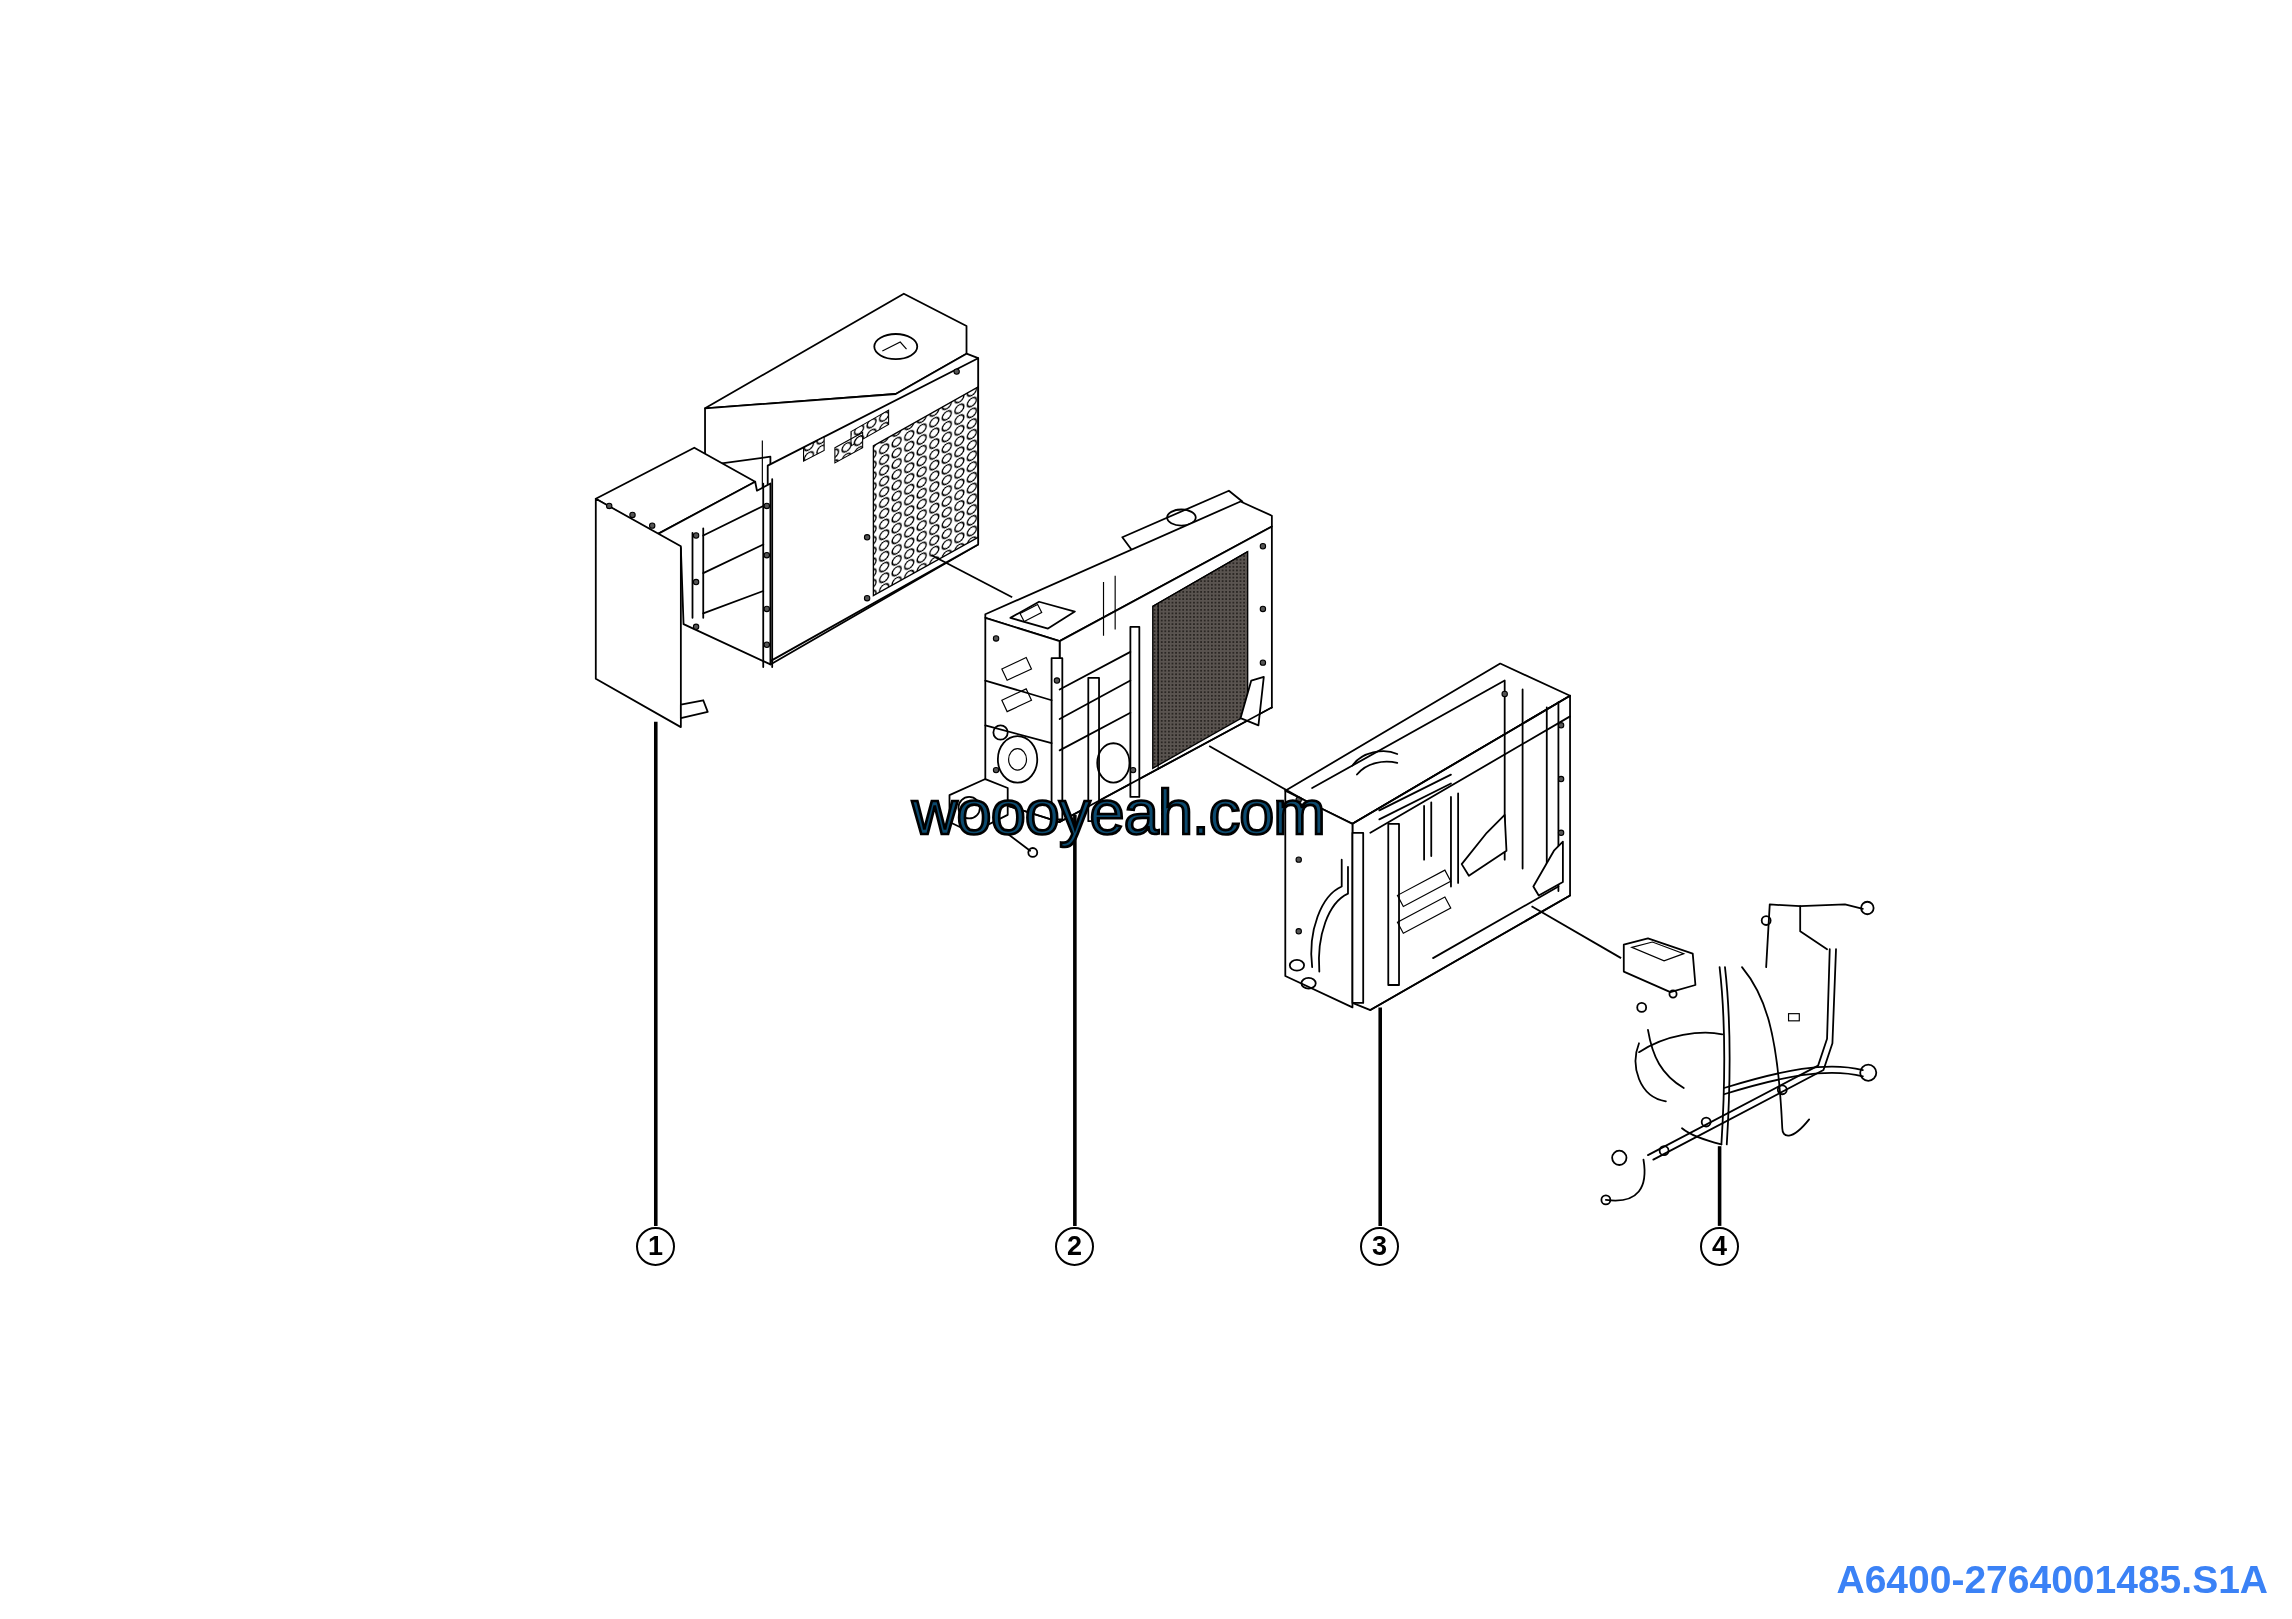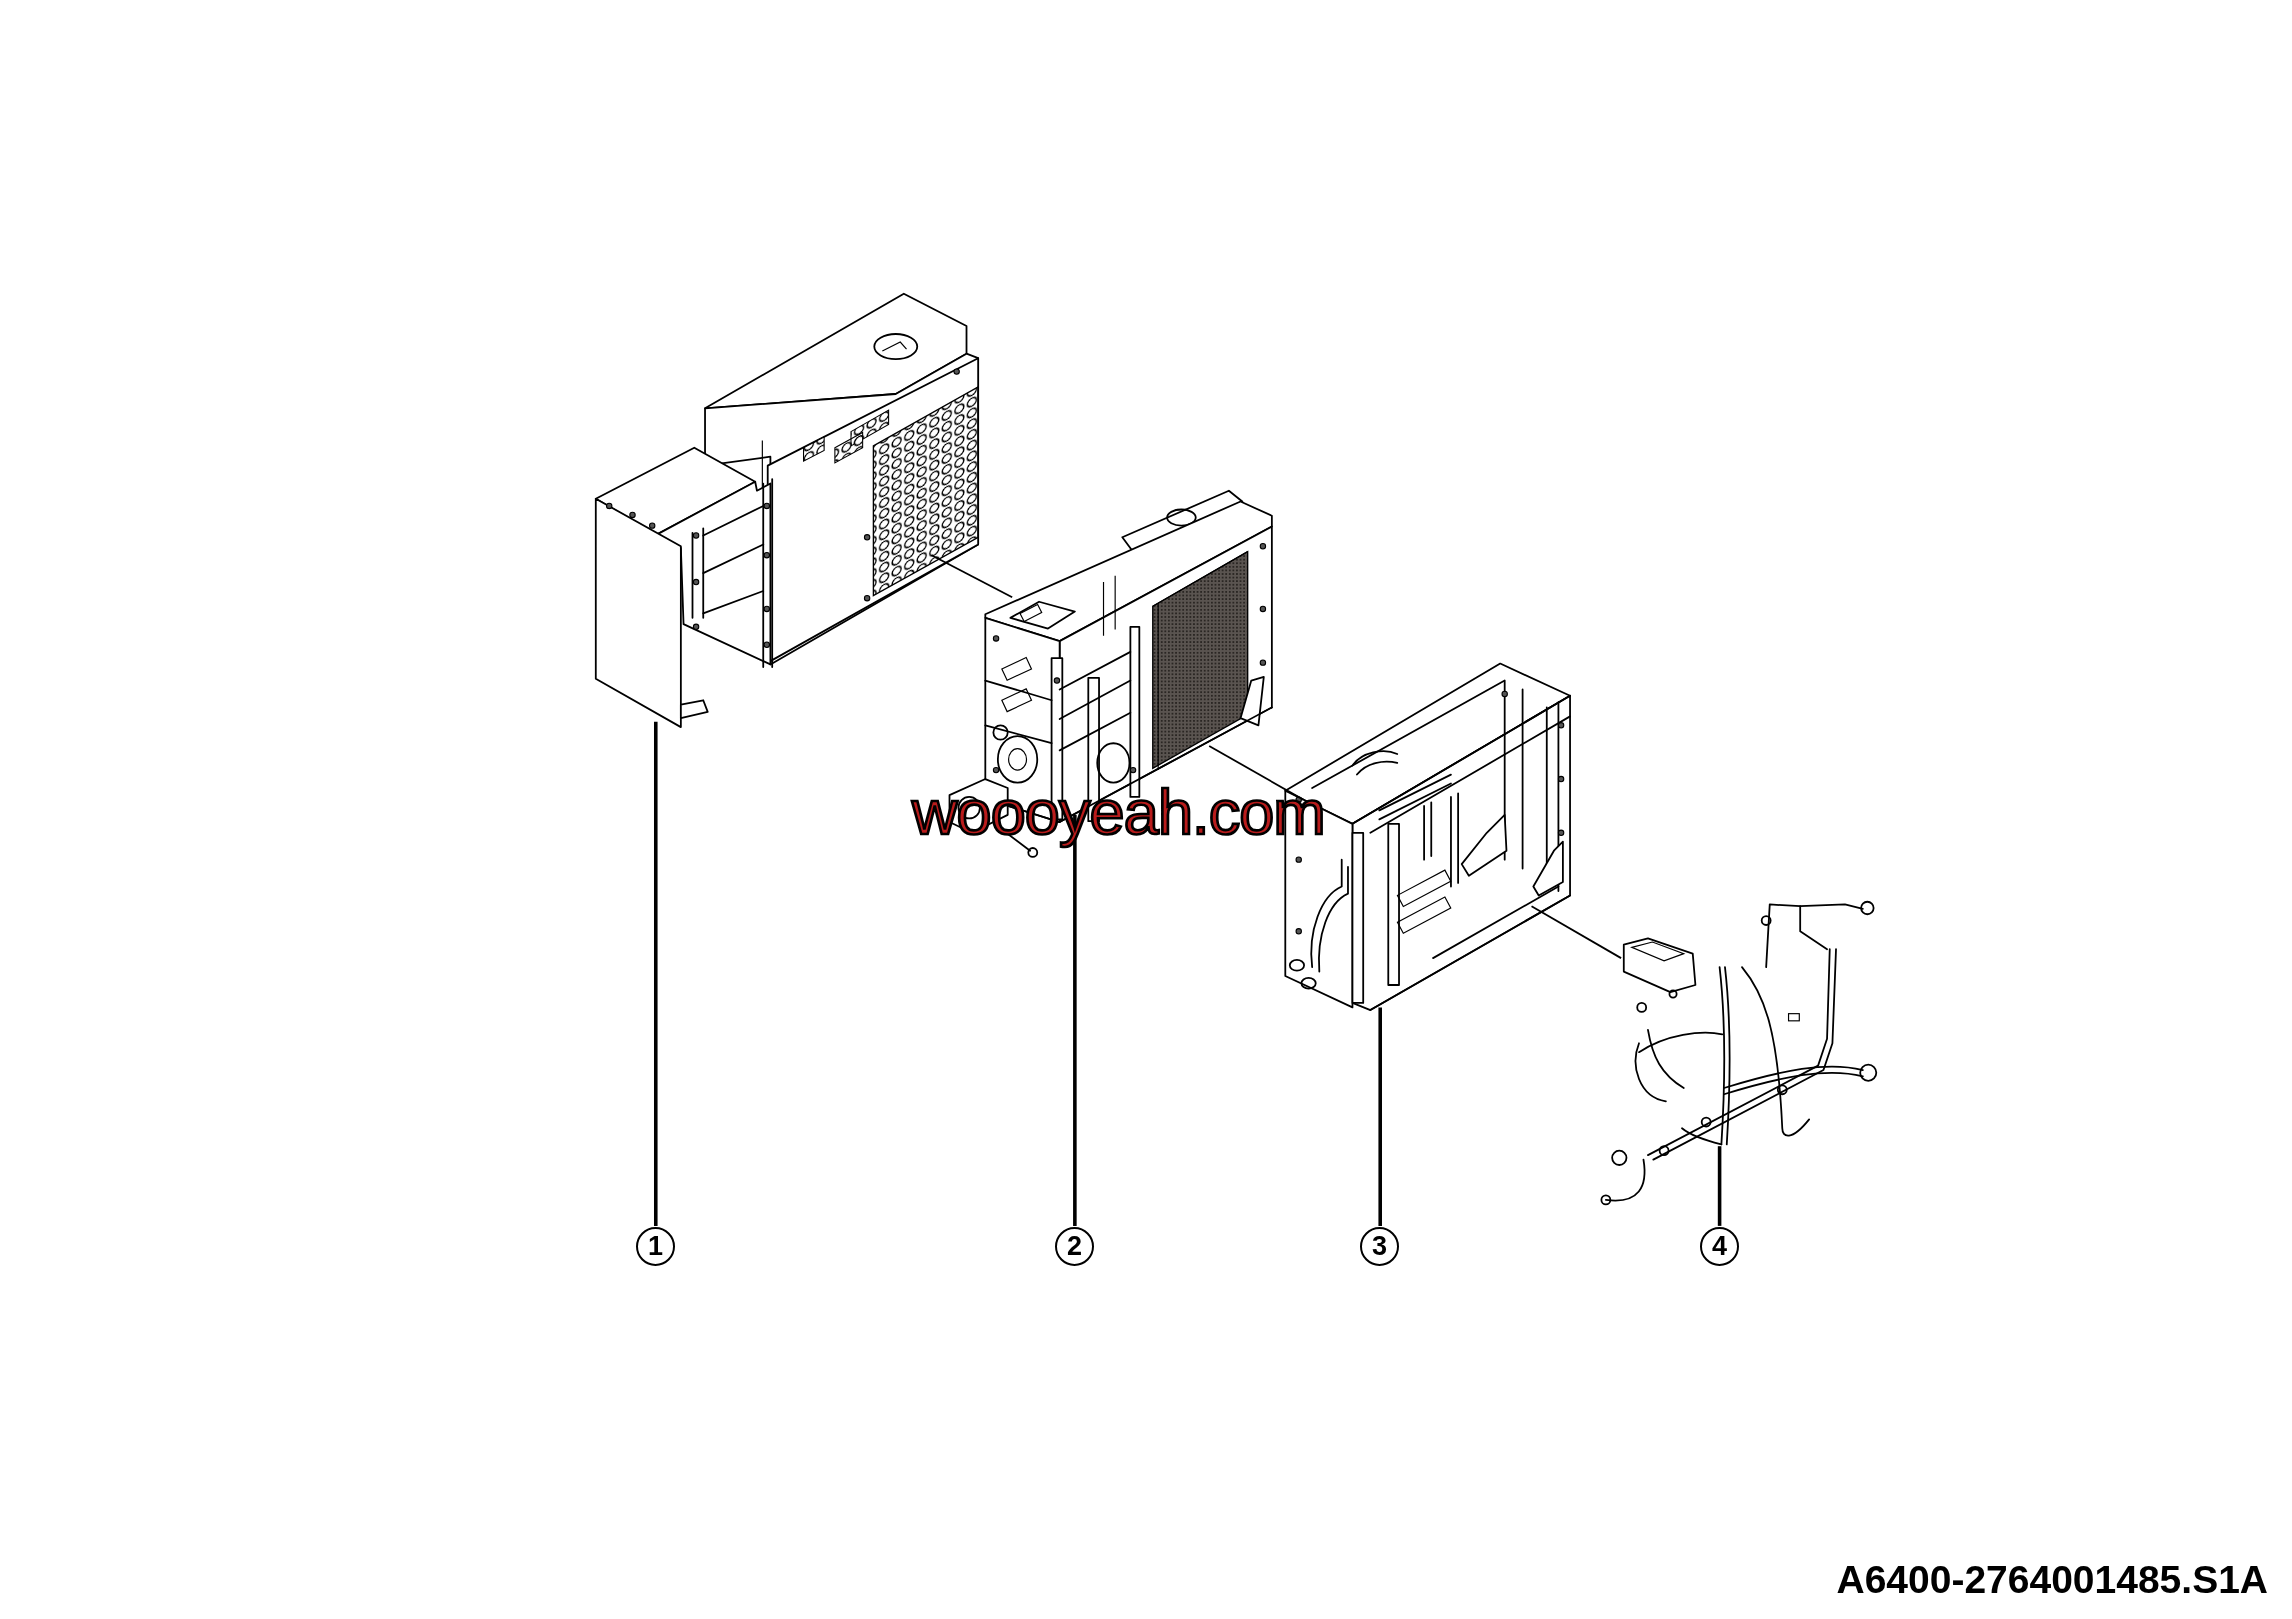--- a/index.html
+++ b/index.html
@@ -1,21 +1,21 @@
 <!DOCTYPE html>
 <html style="font-size:14.3px"><head>
 <meta charset="utf-8">
 <style>
   html, body { margin: 0; padding: 0; background: #ffffff; }
   body { width: 2293px; height: 1619px; position: relative; overflow: hidden; font-family: "Liberation Sans", sans-serif; }
   #canvas { position: absolute; left: 0; top: 0; width: 2293px; height: 1619px; }
   .callout { position: absolute; width: 39px; height: 39px; border: 2.7px solid #000; border-radius: 50%; box-sizing: border-box; display: flex; align-items: center; justify-content: center; background: #fff; }
   .callout span { font-family: "Liberation Sans", sans-serif; font-weight: bold; font-size: 27px; color: #000; line-height: 1; }
-  .watermark { position: absolute; left: 912px; top: 781px; font-family: "Liberation Sans", sans-serif; font-size: 63px; color: #b91c1c; -webkit-text-stroke: 2.7px #000; letter-spacing: -0.9px; white-space: nowrap; line-height: 1; }
-  .drawing-id { position: absolute; right: 25px; top: 1558px; font-family: "Liberation Sans", sans-serif; font-weight: bold; font-size: 39px; color: #000000; letter-spacing: 0px; white-space: nowrap; }
+  .watermark { position: absolute; left: 912px; top: 781px; font-family: "Liberation Sans", sans-serif; font-size: 63px; color: #0c4a6e; -webkit-text-stroke: 2.7px #000; letter-spacing: -0.9px; white-space: nowrap; line-height: 1; }
+  .drawing-id { position: absolute; right: 25px; top: 1558px; font-family: "Liberation Sans", sans-serif; font-weight: bold; font-size: 39px; color: #3b82f6; letter-spacing: 0px; white-space: nowrap; }
   .stroke { fill: none; stroke: #000; stroke-width: 2; stroke-linejoin: round; stroke-linecap: round; }
   .thin { fill: none; stroke: #000; stroke-width: 1.3; }
   .panel { fill: #fff; stroke: #000; stroke-width: 2; stroke-linejoin: round; }
   .leader { stroke: #000; stroke-width: 4; }
   .diag-leader { stroke: #000; stroke-width: 2; }
   .bolt { fill: #555; stroke: #000; stroke-width: 1.2; }
 </style>
 </head>
 <body>
 

